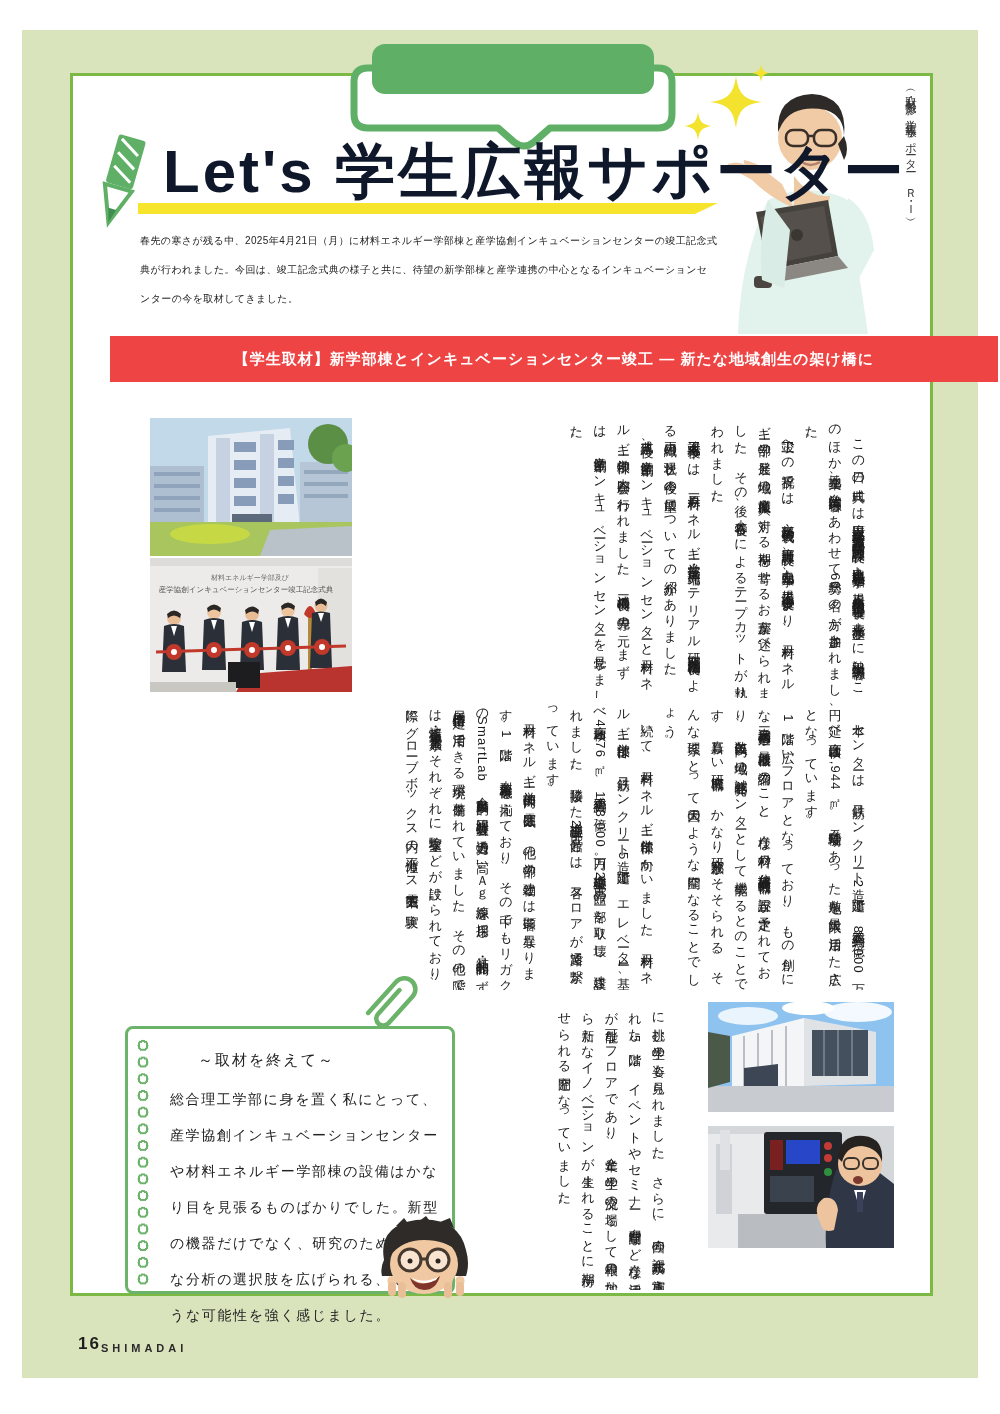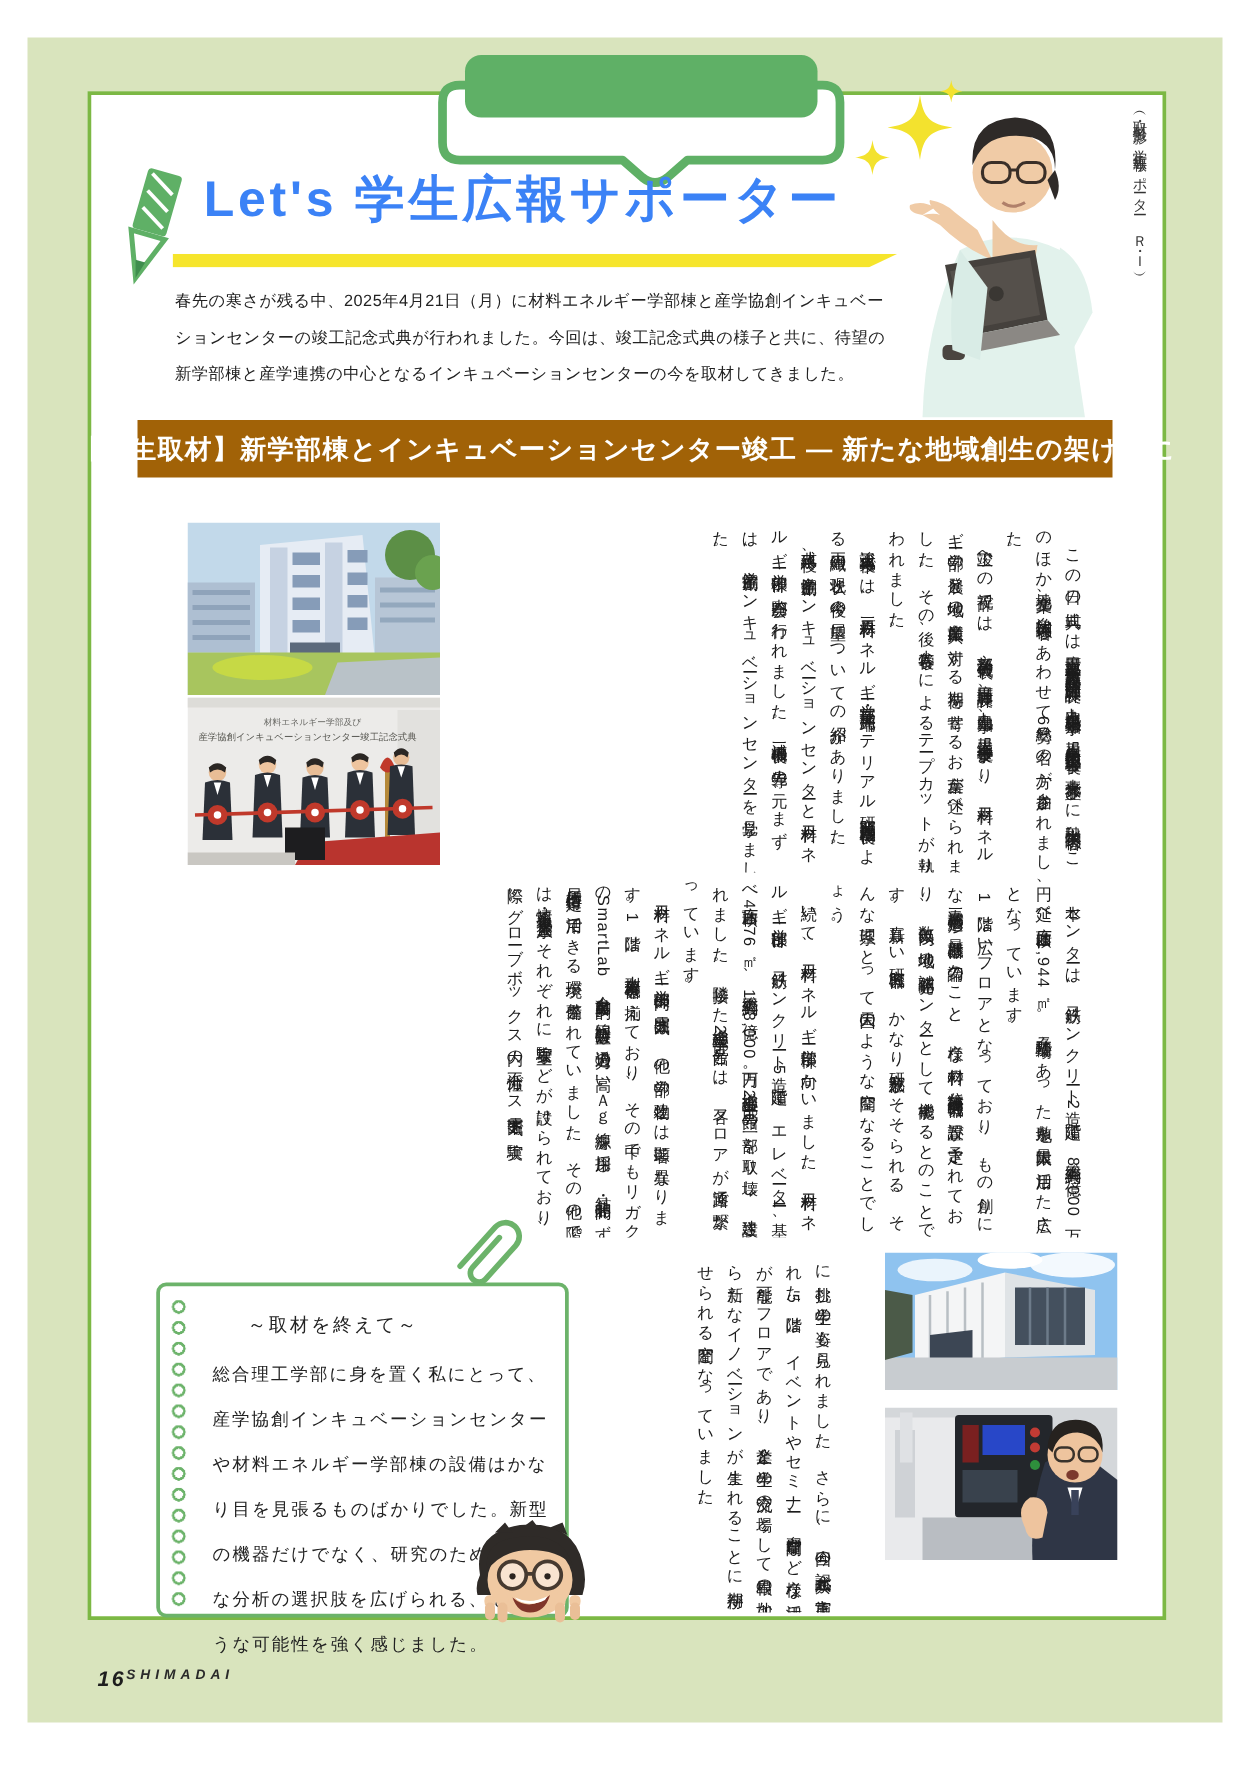--- a/index.html
+++ b/index.html
@@ -3,33 +3,33 @@
 <meta charset="utf-8">
 <style>
   html,body{margin:0;padding:0;background:#fff;}
   .page{position:relative;width:1000px;height:1414px;background:#fff;overflow:hidden;
         font-family:"Liberation Sans","DejaVu Sans",sans-serif;}
   .band{position:absolute;left:22px;top:30px;width:956px;height:1348px;background:#d9e4bd;}
   .content{position:absolute;left:70px;top:73px;width:857px;height:1217px;background:#fff;border:3px solid #7cb844;}
   
   .sign{position:absolute;left:348px;top:42px;z-index:4;}
   .pencil{position:absolute;left:88px;top:132px;z-index:4;}
-  .page-title{position:absolute;left:163px;top:132px;width:560px;font-size:40px;font-weight:800;
-              color:#3b82f6;letter-spacing:3px;z-index:4;white-space:nowrap;}
+  .page-title{position:absolute;left:163px;top:132px;width:560px;font-size:60px;font-weight:800;
+              color:#0f172a;letter-spacing:3px;z-index:4;white-space:nowrap;}
   .underline{position:absolute;left:138px;top:203px;width:580px;height:11px;background:#f6e52c;z-index:3;
              clip-path:polygon(0 0,100% 0,96% 100%,0 100%);}
-  .intro{position:absolute;left:140px;top:226px;width:578px;font-size:13px;line-height:29px;
+  .intro{position:absolute;left:140px;top:226px;width:578px;font-size:10px;line-height:29px;
          letter-spacing:0.4px;color:#222;z-index:4;}
   .credit{position:absolute;left:903px;top:85px;height:620px;writing-mode:vertical-rl;text-orientation:mixed;
           font-size:11.5px;letter-spacing:2px;color:#333;z-index:4;}
   .person-photo{position:absolute;left:698px;top:80px;z-index:3;}
   .sparkle{position:absolute;z-index:5;}
   
-  .banner{position:absolute;left:110px;top:336px;width:780px;height:46px;background:#a16207;color:#fff;
-          display:flex;align-items:center;justify-content:center;font-size:21px;font-weight:bold;
+  .banner{position:absolute;left:110px;top:336px;width:888px;height:46px;background:#ef4444;color:#fff;
+          display:flex;align-items:center;justify-content:center;font-size:15px;font-weight:bold;
           letter-spacing:1px;z-index:4;white-space:nowrap;}
   
   .photo{position:absolute;z-index:3;margin-left:22px;}
   
   .vtext{position:absolute;writing-mode:vertical-rl;text-orientation:mixed;white-space:pre-wrap;
          font-size:13px;line-height:23.5px;letter-spacing:1.2px;color:#1c1c1c;z-index:3;overflow:hidden;}
   .band1{top:416px;right:130px;width:537px;height:282px;}
   .band2{top:700px;right:130px;width:747px;height:290px;}
   .band3{top:1003px;right:330px;width:185px;height:287px;}
   
@@ -37,21 +37,21 @@
               border:3px solid #6cb36a;border-radius:8px;z-index:4;box-sizing:border-box;margin-top:36px;}
   .ring-holes{position:absolute;left:6px;top:8px;width:18px;height:250px;
               background-image:radial-gradient(circle at 9px 8.5px,#fff 0 3.4px,#6cb36a 3.4px 5.4px,transparent 5.6px);
               background-size:18px 16.7px;background-repeat:repeat-y;}
   .review-title{position:absolute;left:70px;top:22px;font-size:15px;letter-spacing:2px;color:#222;}
   .review-body{position:absolute;left:42px;top:52px;width:276px;font-size:14px;line-height:36px;
                letter-spacing:1.6px;color:#222;}
   .paperclip{position:absolute;left:356px;top:964px;z-index:6;}
   .peek-face{position:absolute;left:366px;top:1216px;z-index:7;}
   
-  .footer{position:absolute;left:78px;top:1334px;z-index:4;display:flex;align-items:flex-start;font-style:italic;}
+  .footer{position:absolute;left:78px;top:1334px;z-index:4;display:flex;align-items:flex-end;}
   .footer-num{font-size:17px;font-weight:bold;color:#1e1e1e;letter-spacing:2px;}
   .footer-brand{font-size:11px;font-weight:bold;color:#2a2a2a;letter-spacing:4px;}
   .svgtext{font-family:"Liberation Sans","DejaVu Sans",sans-serif;}
 </style>
 </head>
 <body>
 
 <div class="page">
 
   <div class="band"></div>

